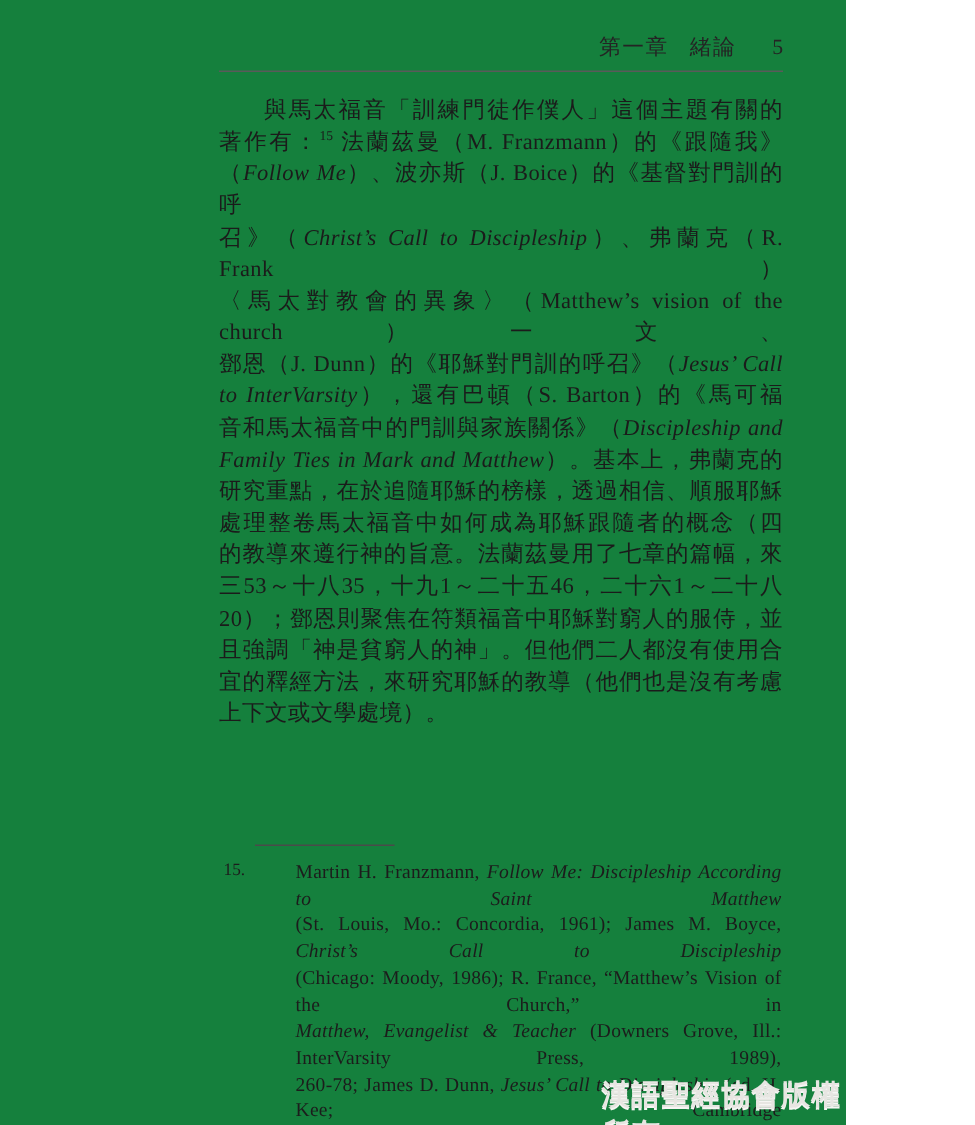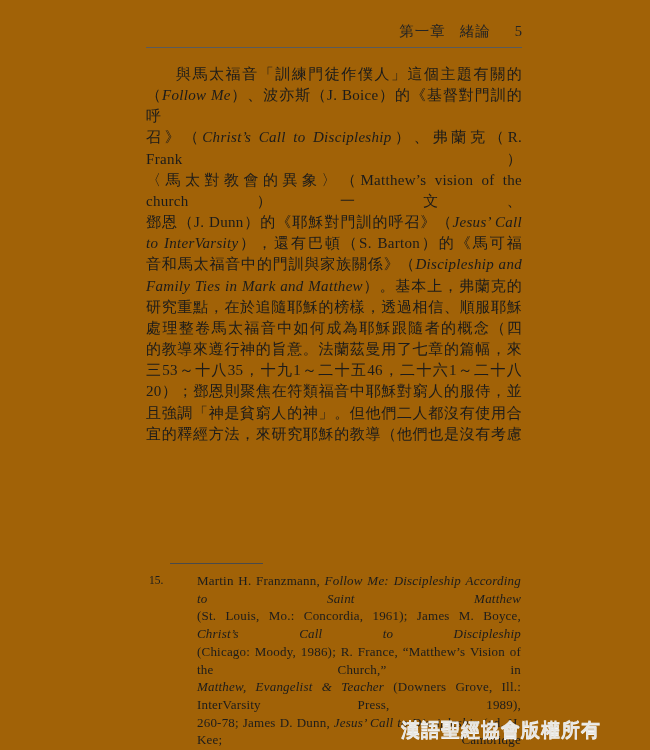--- a/index.html
+++ b/index.html
@@ -4,22 +4,22 @@
 <style>
   html,body { margin:0; padding:0; }
   body {
     width:650px; height:750px;
     background:#ffffff;
     font-family:"Liberation Serif", serif;
     overflow:hidden;
   }
   .page {
     position:relative;
-    width:650px; height:750px;
-    background:#a16207;
+    width:564px; height:750px;
+    background:#15803d;
   }
   
   .running-head {
     position:absolute;
     top:22px; left:146px; width:376px;
     display:flex;
     justify-content:flex-end;
     align-items:baseline;
     font-size:14.5px;
     color:#242424;
@@ -104,34 +104,36 @@
   <header class="running-head">
     <span>第一章</span>
     <span class="rh-section">緒論</span>
     <span class="rh-page">5</span>
   </header>
 
   <div class="head-rule"></div>
 
   <main class="body-text" id="body-lines">
       <div class="body-line first"><span>與馬太福音「訓練門徒作僕人」這個主題有關的</span></div>
+      <div class="body-line"><span>著作有：</span><span class="seg-sup">15</span><span> 法蘭茲曼（M. Franzmann）的《跟隨我》</span></div>
       <div class="body-line"><span>（</span><span class="seg-i">Follow Me</span><span>）、波亦斯（J. Boice）的《基督對門訓的呼</span></div>
       <div class="body-line"><span>召》（</span><span class="seg-i">Christ’s Call to Discipleship</span><span>）、弗蘭克（R. Frank）</span></div>
       <div class="body-line"><span>〈馬太對教會的異象〉（Matthew’s vision of the church）一文、</span></div>
       <div class="body-line"><span>鄧恩（J. Dunn）的《耶穌對門訓的呼召》（</span><span class="seg-i">Jesus’ Call</span></div>
       <div class="body-line"><span class="seg-i">to InterVarsity</span><span>），還有巴頓（S. Barton）的《馬可福</span></div>
       <div class="body-line"><span>音和馬太福音中的門訓與家族關係》（</span><span class="seg-i">Discipleship and</span></div>
       <div class="body-line"><span class="seg-i">Family Ties in Mark and Matthew</span><span>）。基本上，弗蘭克的</span></div>
       <div class="body-line"><span>研究重點，在於追隨耶穌的榜樣，透過相信、順服耶穌</span></div>
       <div class="body-line"><span>處理整卷馬太福音中如何成為耶穌跟隨者的概念（四</span></div>
       <div class="body-line"><span>的教導來遵行神的旨意。法蘭茲曼用了七章的篇幅，來</span></div>
       <div class="body-line"><span>三53～十八35，十九1～二十五46，二十六1～二十八</span></div>
       <div class="body-line"><span>20）；鄧恩則聚焦在符類福音中耶穌對窮人的服侍，並</span></div>
       <div class="body-line"><span>且強調「神是貧窮人的神」。但他們二人都沒有使用合</span></div>
       <div class="body-line"><span>宜的釋經方法，來研究耶穌的教導（他們也是沒有考慮</span></div>
+      <div class="body-line last"><span>上下文或文學處境）。</span></div>
     </main>
 
   <div class="fn-rule"></div>
 
   <div class="footnote">
     <span class="fn-num">15.</span>
     <div class="fn-text" id="footnote-lines">
         <div class="fn-line first"><span>Martin H. Franzmann, </span><span class="seg-i">Follow Me: Discipleship According to Saint Matthew</span></div>
         <div class="fn-line"><span>(St. Louis, Mo.: Concordia, 1961); James M. Boyce, </span><span class="seg-i">Christ’s Call to Discipleship</span></div>
         <div class="fn-line"><span>(Chicago: Moody, 1986); R. France, “Matthew’s Vision of the Church,” in</span></div>

